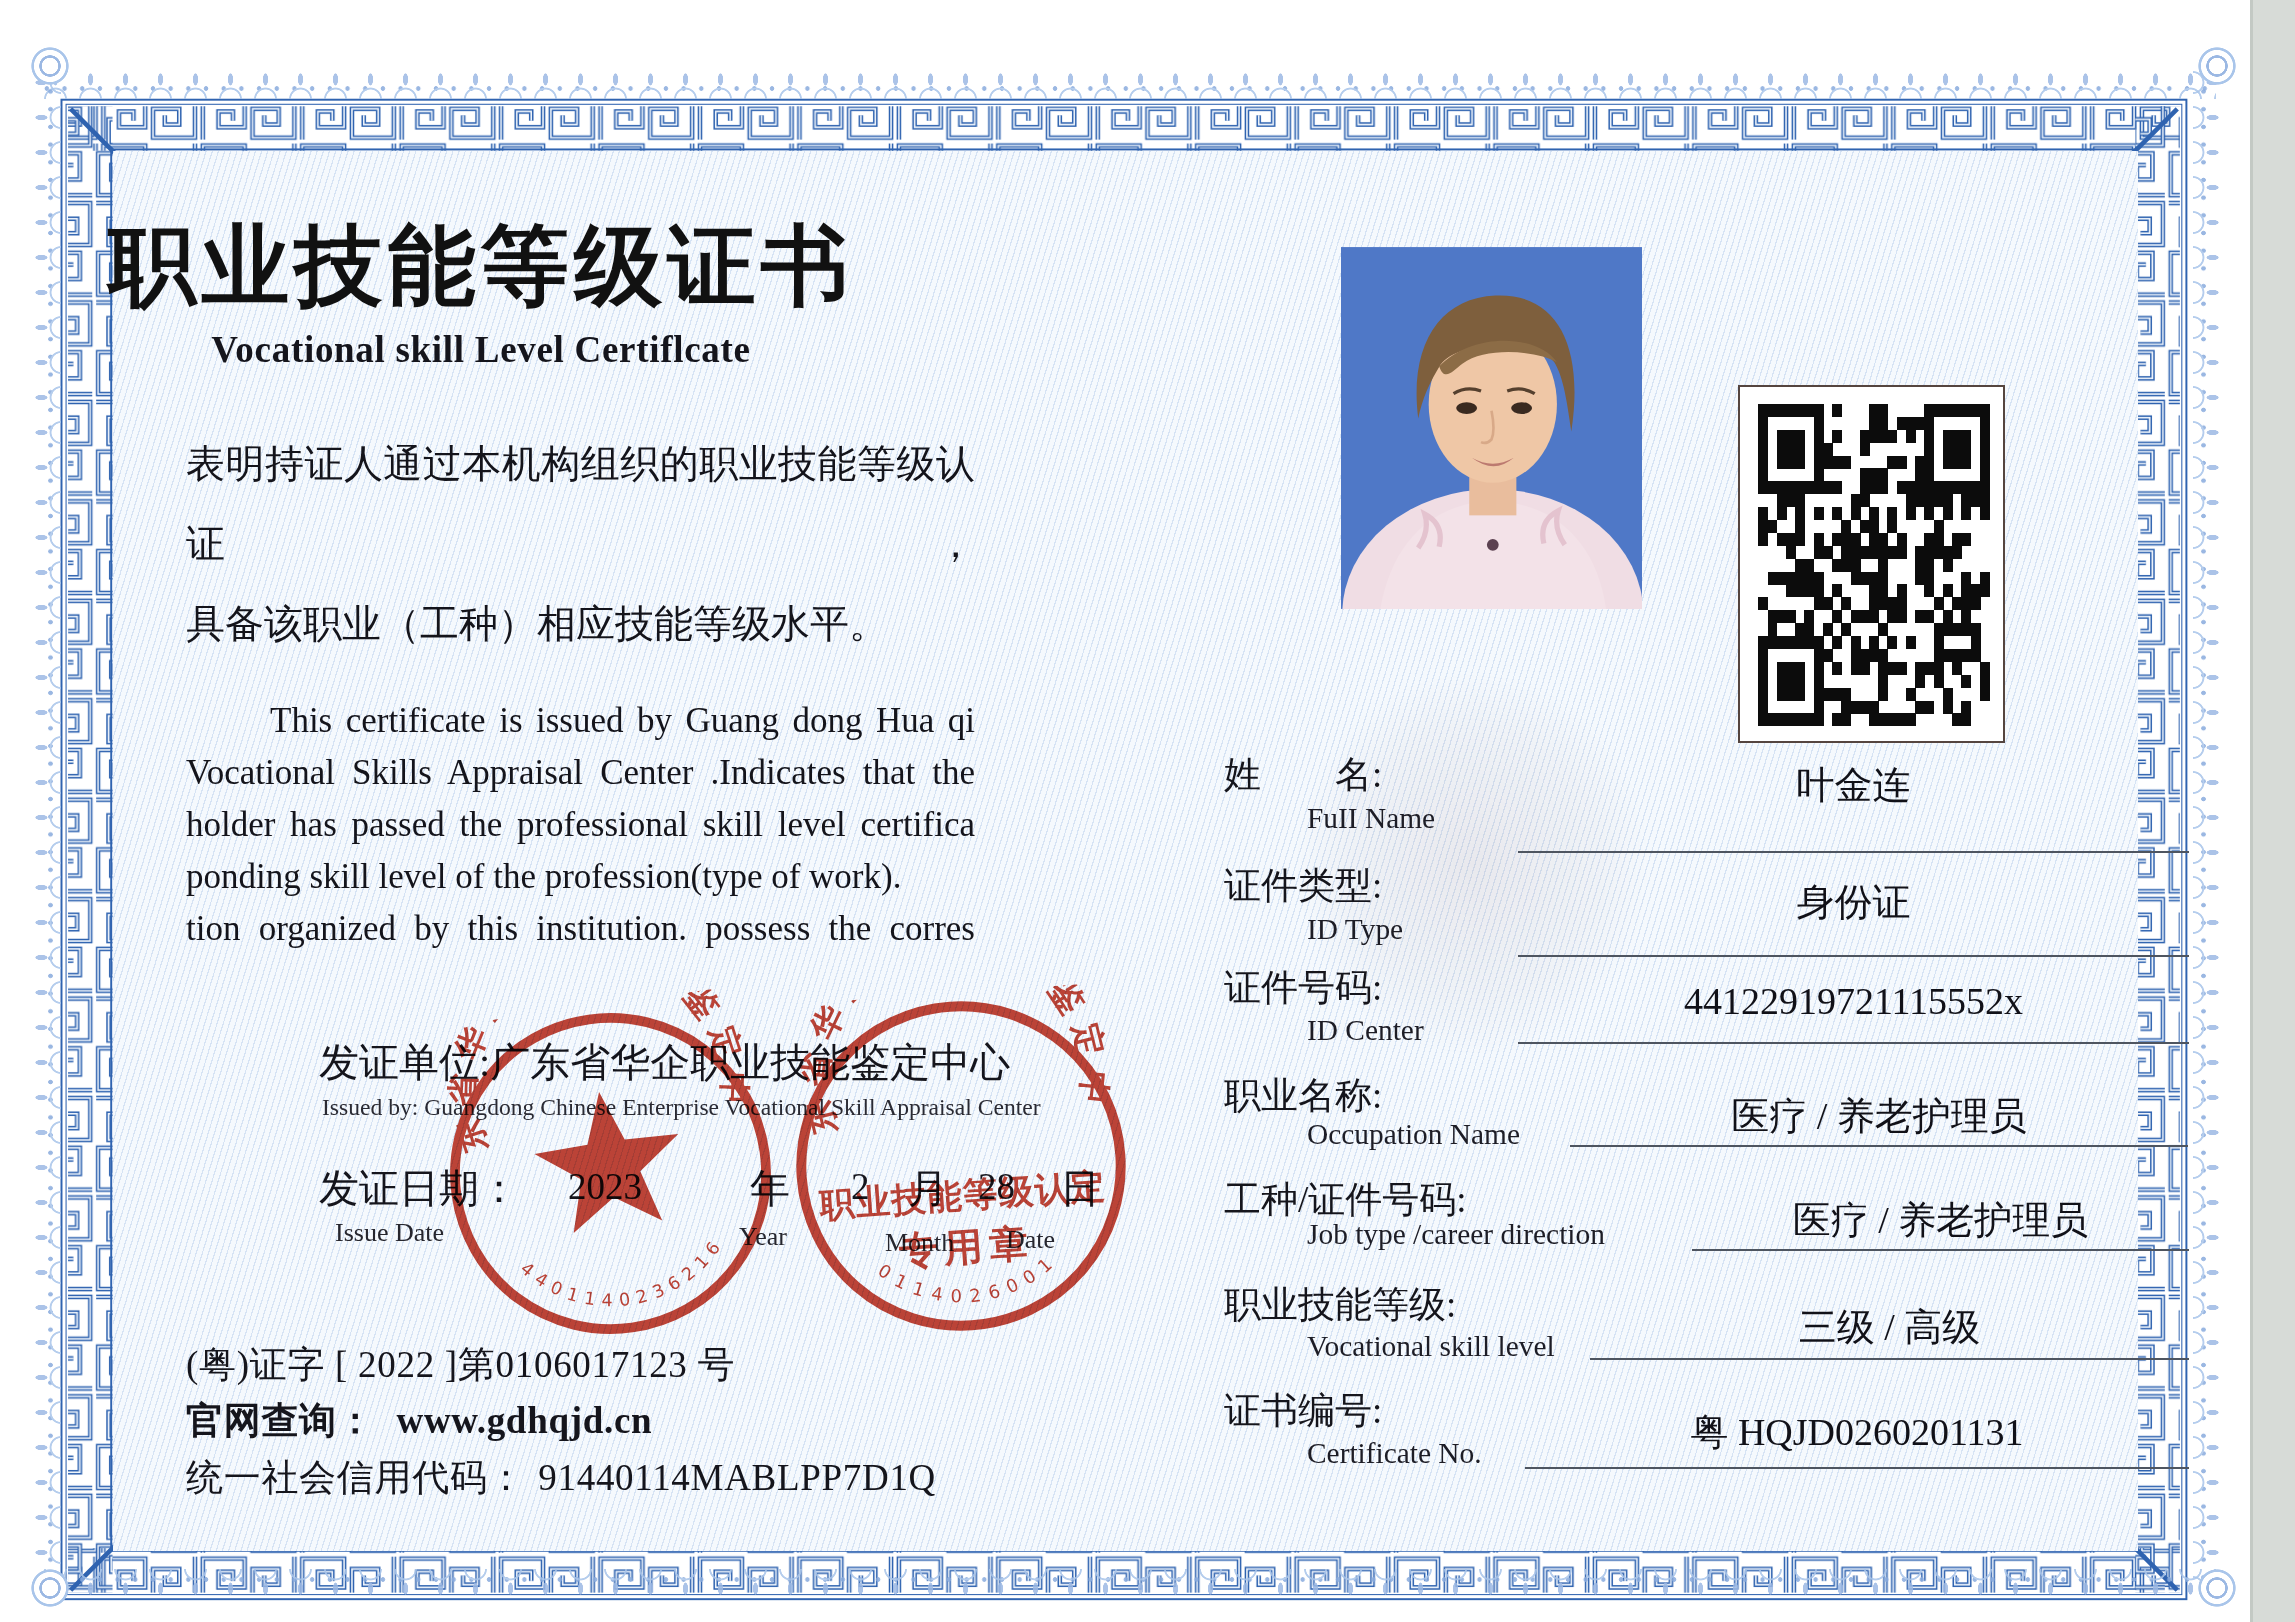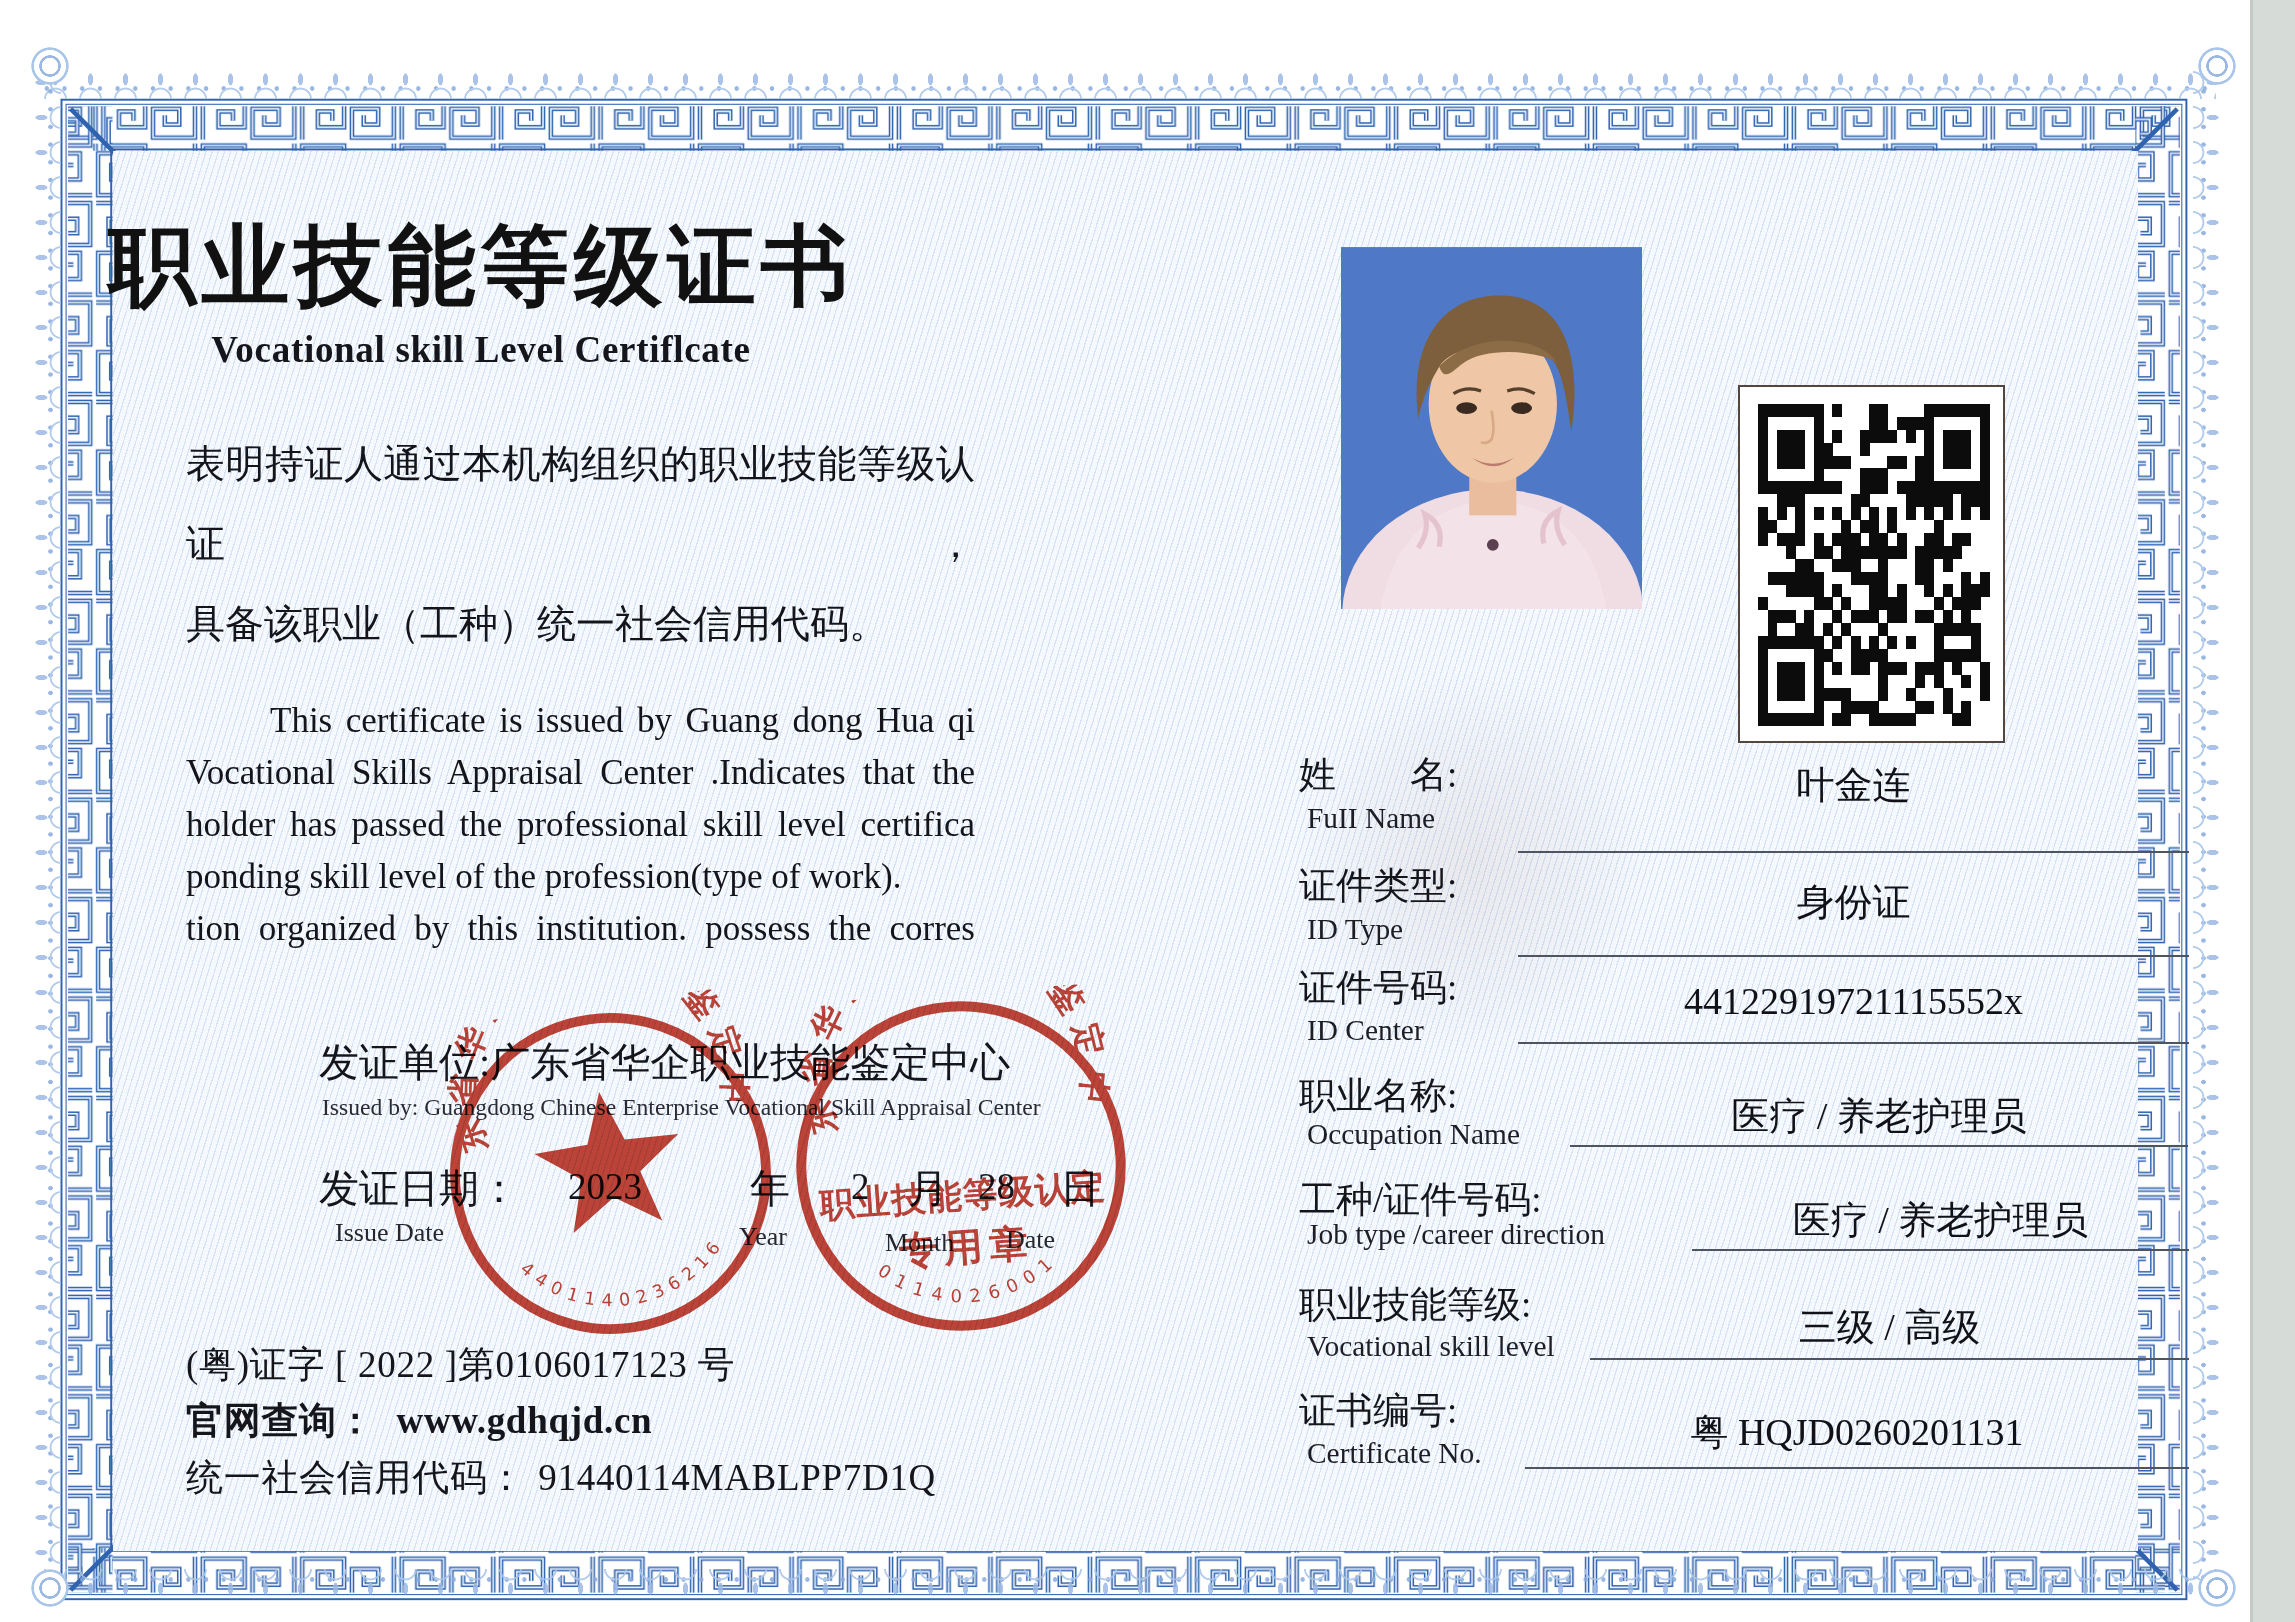--- a/index.html
+++ b/index.html
@@ -59,21 +59,21 @@
   .date-val{font-size:37px;color:#15151c;}
   .date-sub{font-size:26px;color:#26262e;}
 
   .reg-line{left:186px;font-size:37px;color:#15151c;letter-spacing:0.7px;}
 
   
   .photo-box{position:absolute;left:1341px;top:247px;width:301px;height:362px;}
   .qr-box{position:absolute;left:1738px;top:385px;width:267px;height:358px;background:#ffffff;border:2px solid #55453f;}
   .qr-cell{position:absolute;background:#0c0c0c;}
 
-  .field-label-cn{position:absolute;left:1299px;font-size:37px;color:#15151c;white-space:nowrap;}
+  .field-label-cn{position:absolute;left:1224px;font-size:37px;color:#15151c;white-space:nowrap;}
   .field-label-en{position:absolute;left:1307px;font-size:29.4px;color:#1d1d26;white-space:nowrap;}
   .field-value{position:absolute;font-size:38px;color:#111118;text-align:center;white-space:nowrap;}
   .field-underline{position:absolute;height:0;border-top:2.6px solid #4e5560;}
 
   .ghost-mark{position:absolute;left:1237px;top:609px;width:471px;height:510px;
     background:radial-gradient(closest-side, rgba(160,140,145,.14), rgba(160,140,145,.05) 55%, rgba(160,140,145,0) 75%);
     filter:blur(1.3px);}
 
   .stamp{position:absolute;mix-blend-mode:multiply;opacity:.93;}
   .stamp1{left:442px;top:1005px;transform:rotate(-8deg);}
@@ -128,21 +128,21 @@
 <div class="lace-corner" style="left:2189px;top:1560px;"></div>
 
 <div class="inner-area"></div>
 <div class="ghost-mark"></div>
 
 <div class="txt cn title-cn">职业技能等级证书</div>
 <div class="txt title-en">Vocational skill Level  Certiflcate</div>
 
 <div class="para para-cn cn">
   <div class="pline">表明持证人通过本机构组织的职业技能等级认证，</div>
-  <div class="pline last">具备该职业（工种）统一社会信用代码。</div>
+  <div class="pline last">具备该职业（工种）相应技能等级水平。</div>
 </div>
 
 <div class="para para-en">
   <div class="pline first">This certificate is issued by Guang dong Hua qi</div>
   <div class="pline">Vocational Skills Appraisal Center .Indicates that the</div>
   <div class="pline">holder has passed the professional skill level certifica</div>
   <div class="pline last">ponding  skill level of the profession(type of  work).</div>
   <div class="pline">tion organized by this institution. possess the corres</div>
 </div>
 

